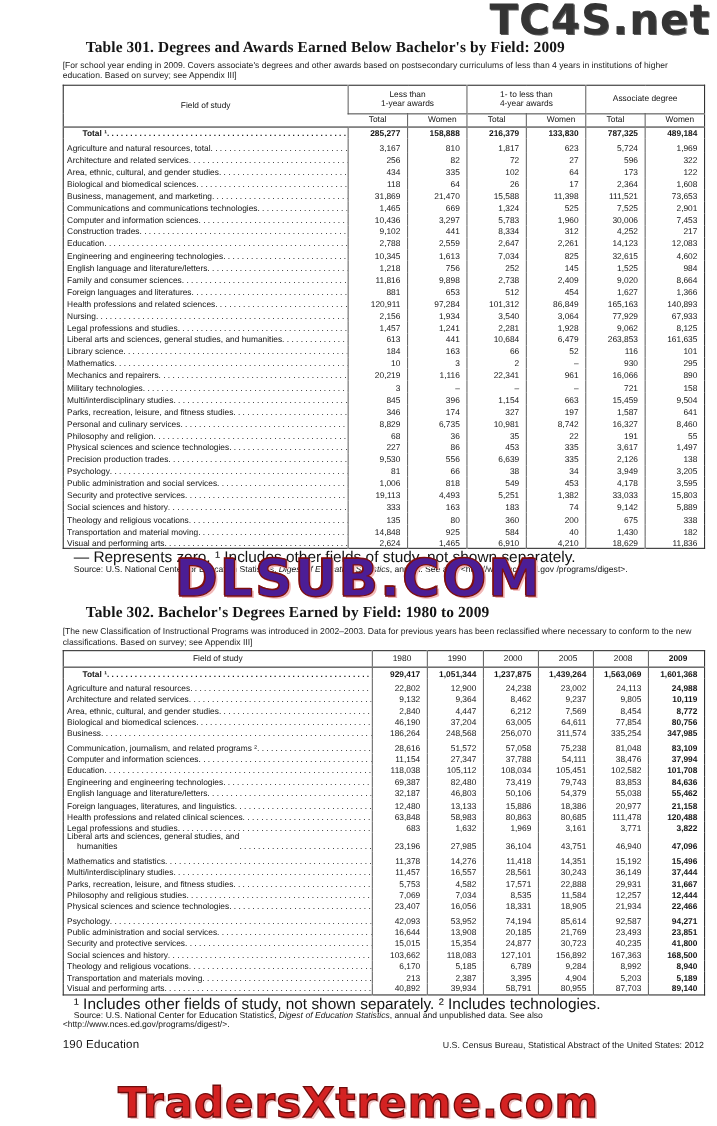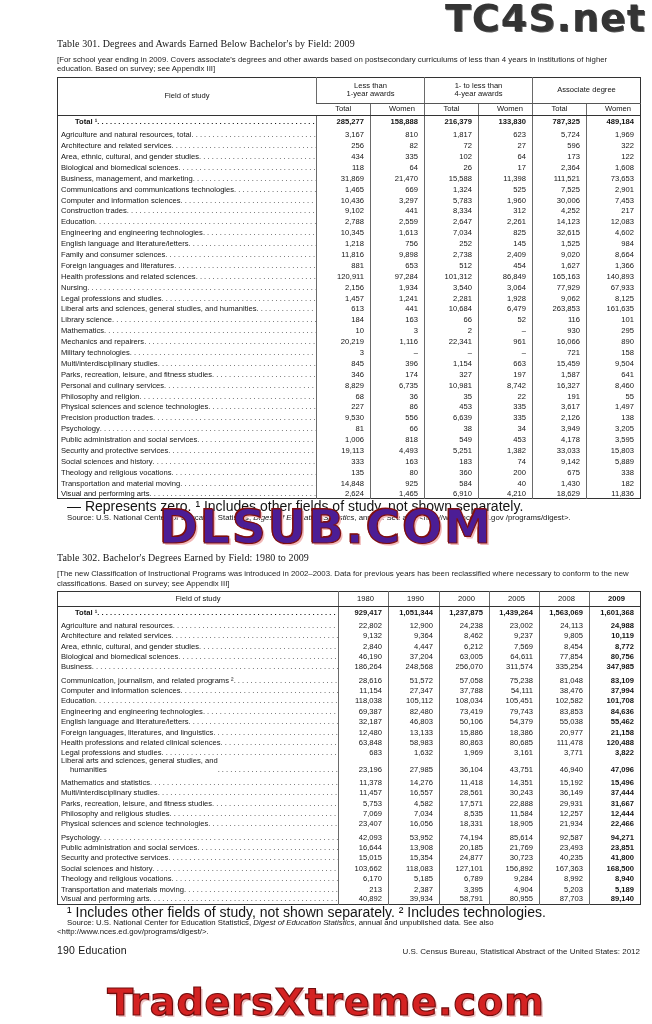--- a/index.html
+++ b/index.html
@@ -10,24 +10,25 @@
     margin: 0 auto;
     background: #ffffff;
     font-family: "Liberation Sans", sans-serif;
     color: #141414;
     overflow: hidden;
   }
   .content { position: absolute; left: 57px; top: 0; width: 583px; }
 
   .t-title {
     font-family: "Liberation Serif", serif;
-    font-weight: normal;
-    font-size: 10px; line-height: 15px;
+    font-weight: bold;
+    font-size: 14px; line-height: 15px;
     margin-top: 36px; margin-bottom: 4px;
     letter-spacing: .1px;
+    margin-left: 21px;
   }
   #t302-title { margin-top: 28px; }
 
   .t-note { font-size: 7.8px; line-height: 9.4px; color: #1c1c1c; margin-bottom: 3px; }
 
   table.tbl {
     width: 100%;
     border-collapse: collapse;
     border: 1.2px solid #333;
     font-size: 7.6px; line-height: 1.08;

